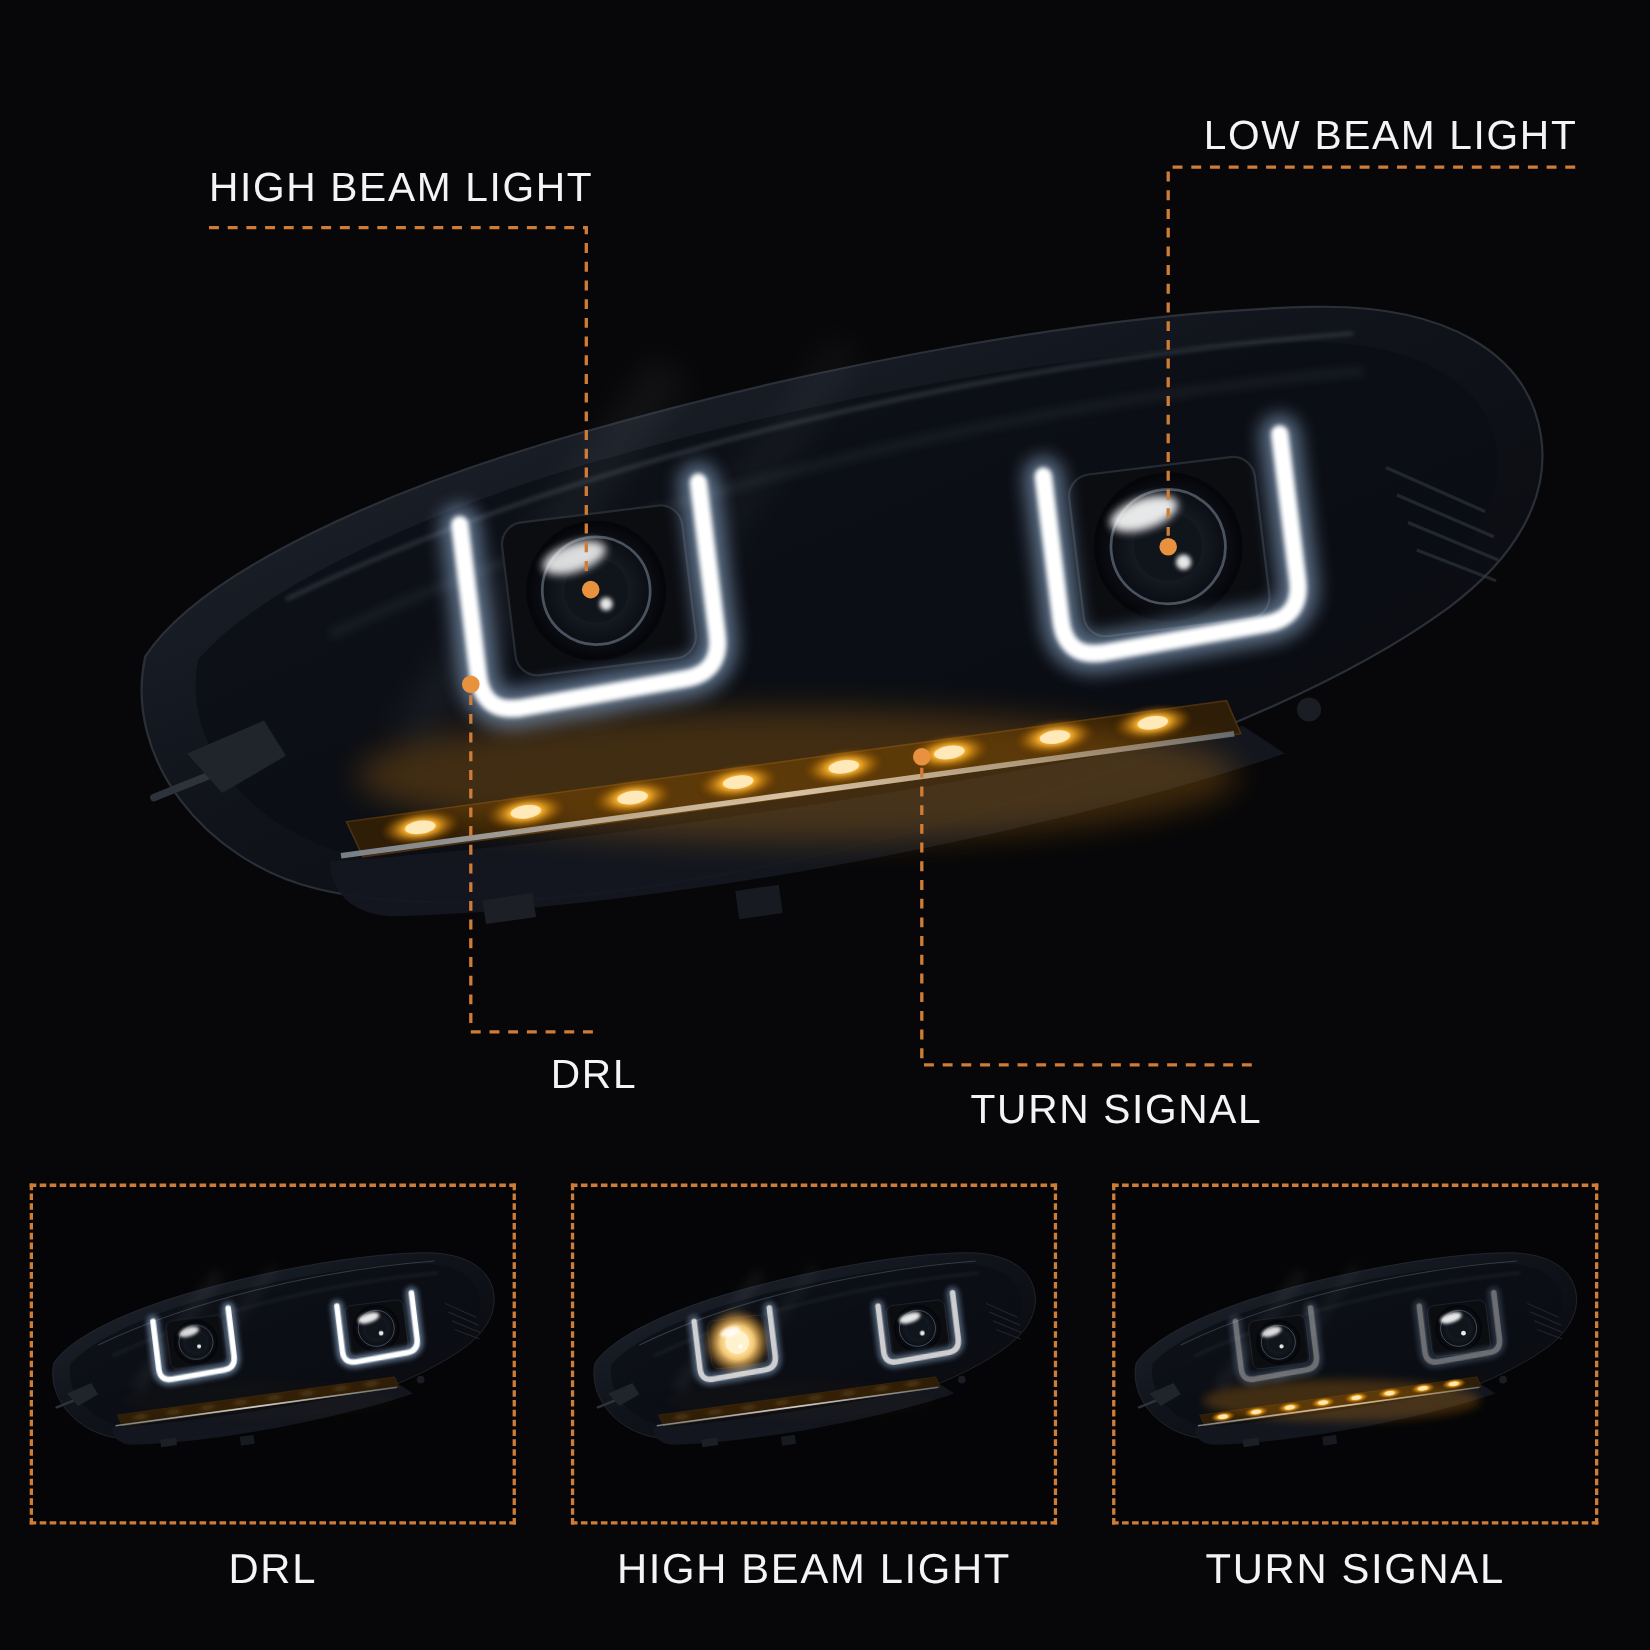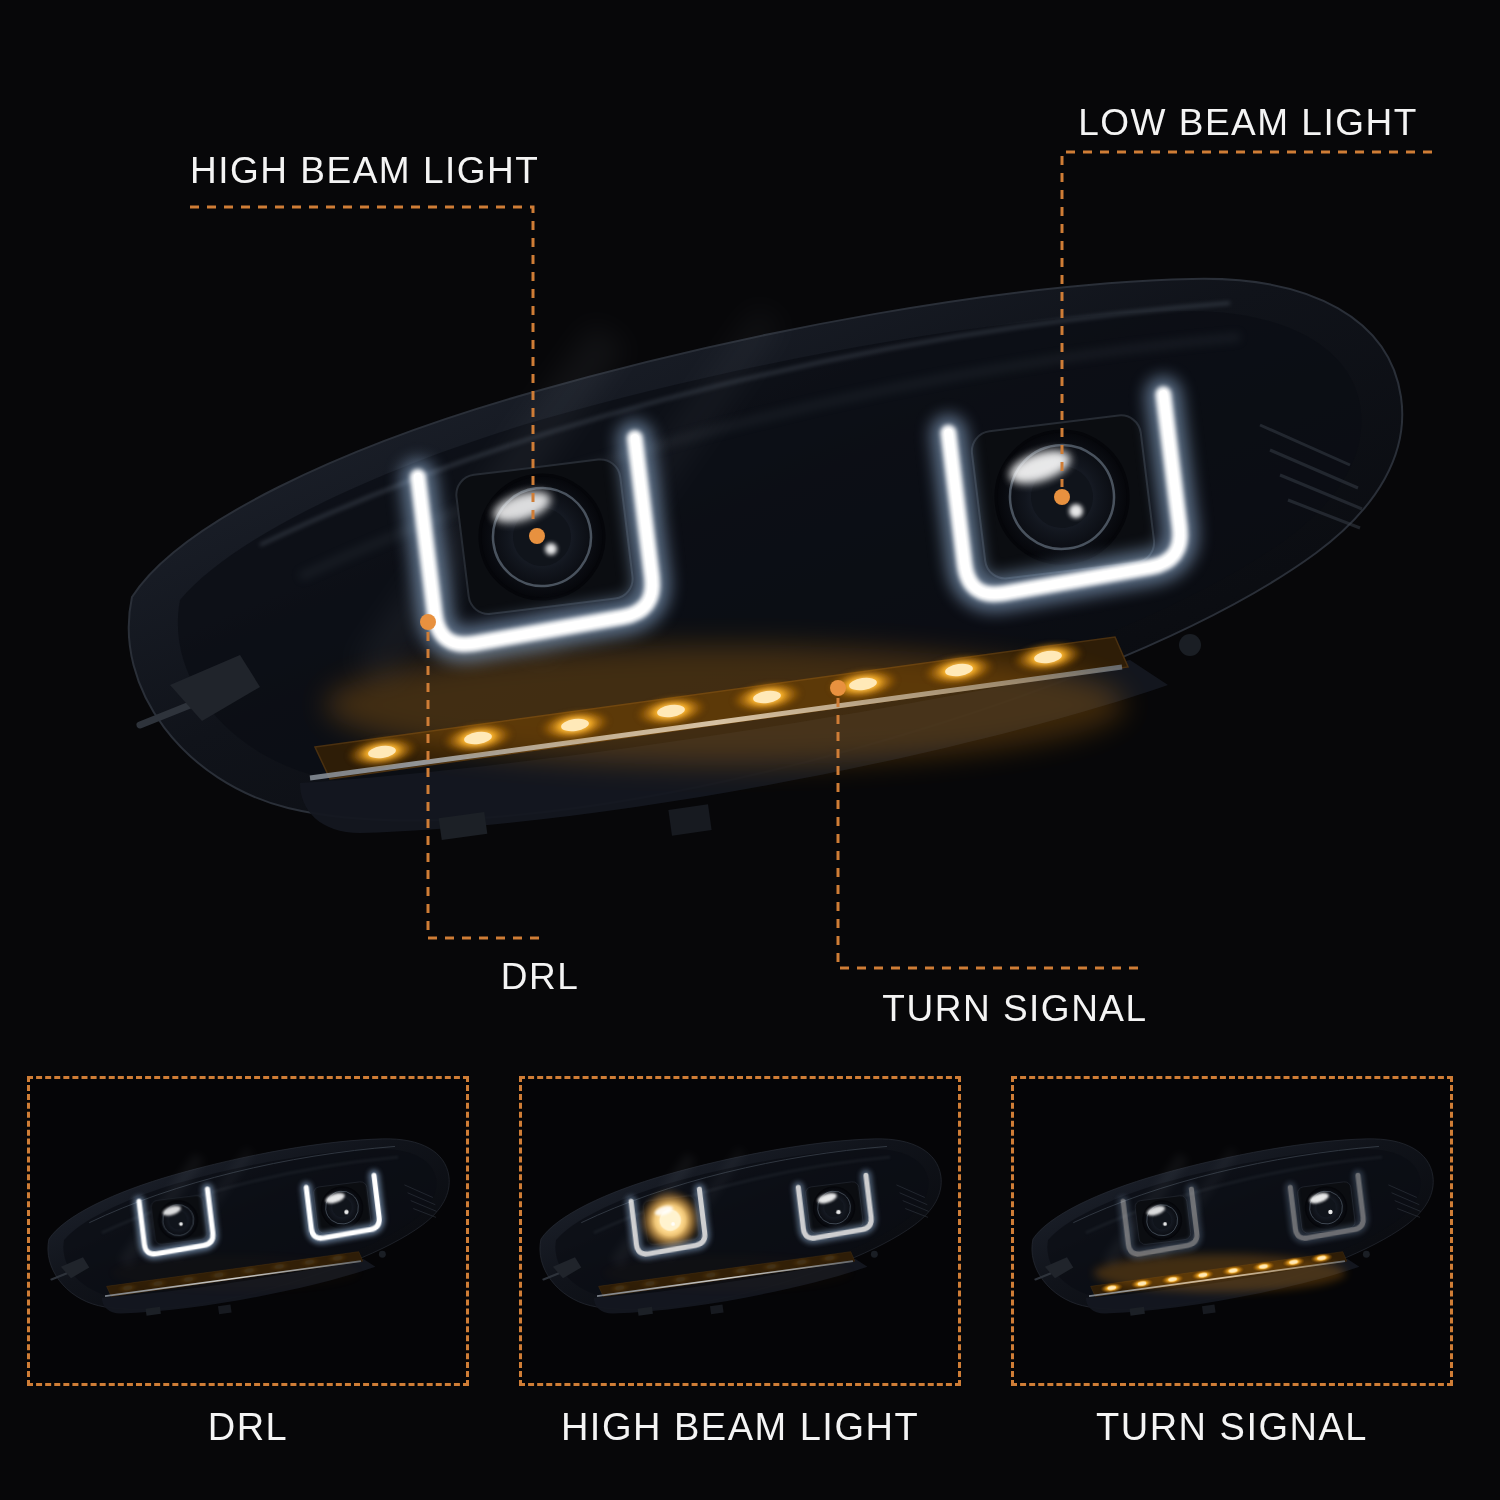--- a/index.html
+++ b/index.html
@@ -9,21 +9,21 @@
     background:var(--background,#070709);
     font-family:"Liberation Sans", sans-serif;
   }
   
   .callout-label {
     position:absolute; color:var(--label-text,#f4f4f4);
     font-size:37px; letter-spacing:1.5px; font-weight:400; white-space:nowrap;
     z-index:30;
   }
   .lbl-high-beam { left:190px; top:150px; }
-  .lbl-low-beam  { left:1062px; top:102px; width:372px; text-align:center; }
+  .lbl-low-beam  { left:1062px; top:102px; width:372px; text-align:right; }
   .lbl-drl       { left:440px; top:956px; width:200px; text-align:center; }
   .lbl-turn      { left:863px; top:988px; width:304px; text-align:center; }
 
   
   .anno-overlay { position:absolute; left:0; top:0; z-index:20; pointer-events:none; }
   .dash-line { fill:none; stroke:var(--accent-orange,#cf7d36); stroke-width:3; stroke-dasharray:9 8; }
   .anno-dot  { fill:var(--dot-orange,#e8913f); }
 
   
   .hero-wrap { position:absolute; left:110px; top:255px; width:1320px; height:620px; z-index:10; }

